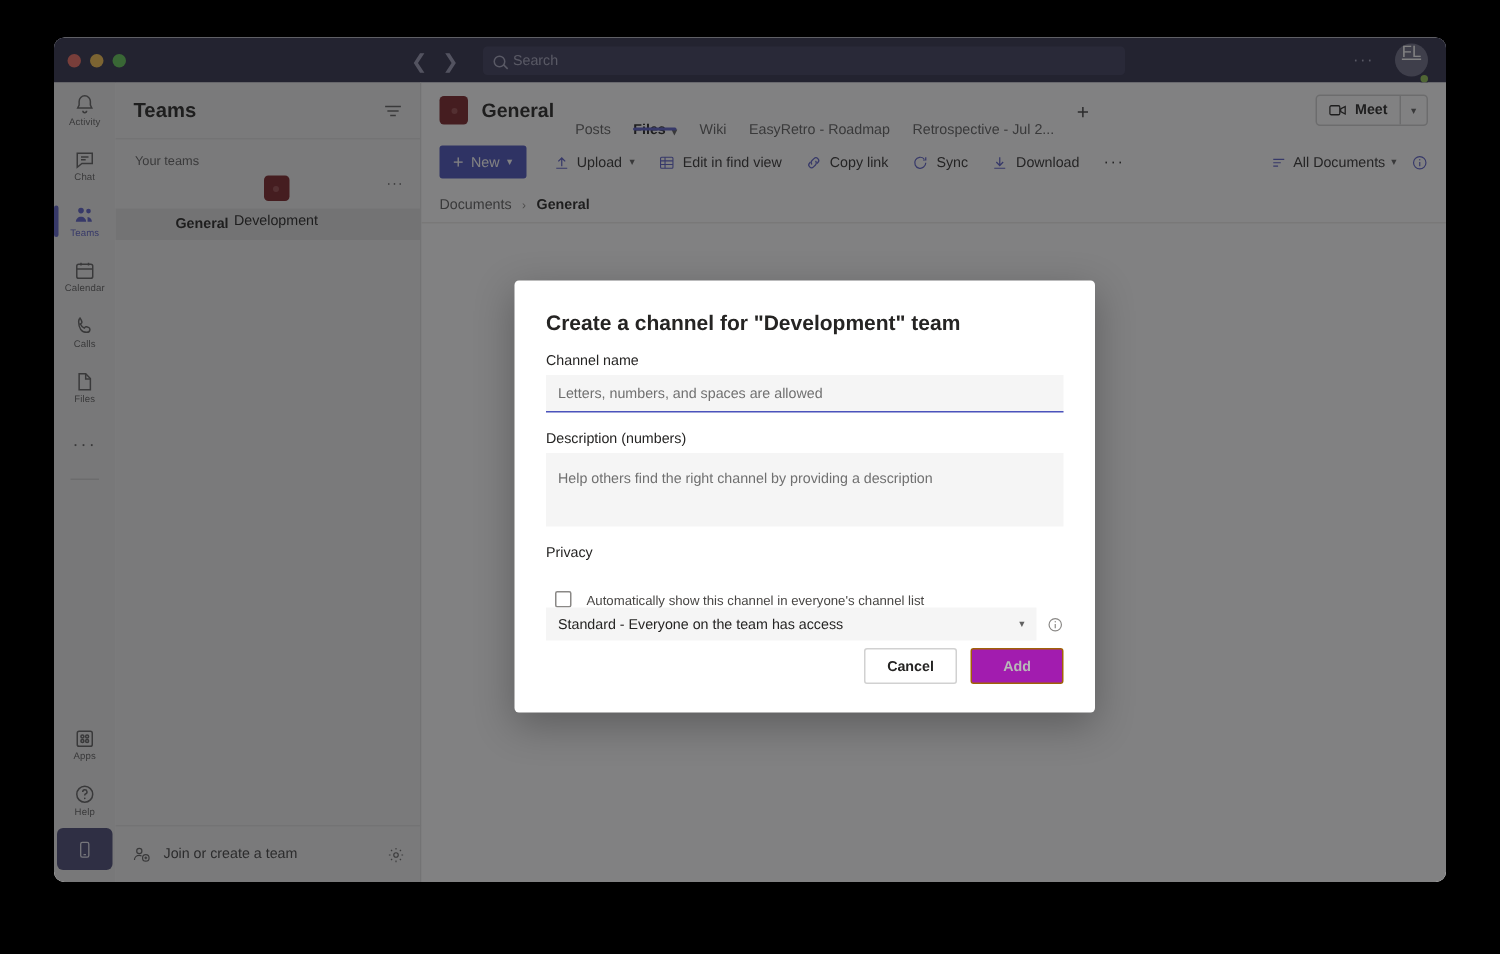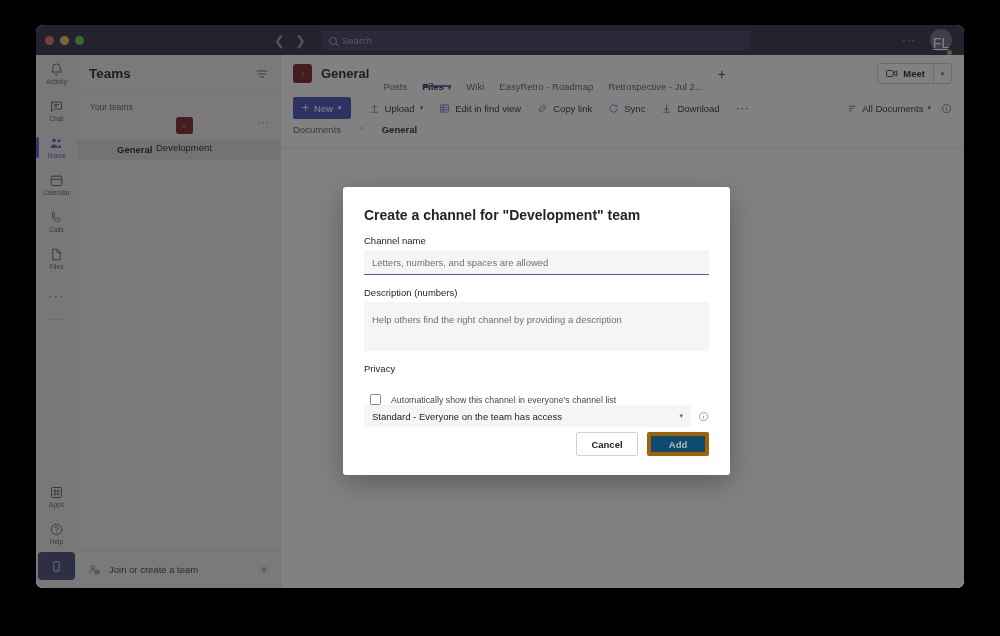--- a/index.html
+++ b/index.html
@@ -62,21 +62,21 @@
   .mag::after { content:""; position:absolute; right:-3px; bottom:-2px; width:4px; height:1.1px; background:#a7a7be; transform: rotate(45deg); }
 
   #titlebar-ellipsis {
     position: absolute; right: 48px; top: 9px;
     font-size: 11px; color: #a7a7be; letter-spacing: 1px;
   }
   #avatar {
     position: absolute; right: 12px; top: 4px;
     width: 22px; height: 22px; border-radius: 50%;
     background: #6e6e86; color: #fff;
-    font-size: 14px; display: flex; align-items: flex-end; justify-content: center; text-decoration: underline;
+    font-size: 11px; display: flex; align-items: flex-start; justify-content: center; text-decoration: underline;
   }
   #presence-dot {
     position: absolute; right: 11px; bottom: -1px;
     width: 7px; height: 7px; border-radius: 50%;
     background: #92c353; border: 1.3px solid #2f2f4a;
   }
 
   
   #rail {
     position: absolute; left: 0; top: 30px;
@@ -191,22 +191,22 @@
   }
   .cmd {
     display: flex; align-items: center; gap: 5px;
     font-size: 9.5px; color: #323130; padding: 0 8px; height: 22px;
   }
   .cmd-ico { width: 11px; height: 11px; color: #5b5fc7; flex:none; }
   #cmd-ellipsis { font-size: 11px; color: #323130; letter-spacing: 1px; padding: 0 8px; }
   #cmdbar-right { position: absolute; right: 12px; display: flex; align-items: center; gap: 4px; }
 
   #breadcrumb {
-    height: 24px; display: flex; 
-    padding: 0 12px; gap: 19px;
+    height: 24px; display: flex; align-items: center;
+    padding: 0 12px; gap: 7px;
   }
   .bc-item { font-size: 9.5px; color: #616161; }
   .bc-item.cur { color: #252423; font-weight: bold; }
   .bc-sep { font-size: 8px; color: #8a8886; }
   #content-divider { height: 1px; background: #edebe9; }
 
   
   #modal {
     position: absolute; left: 307px; top: 162px;
     width: 387px; height: 288px;
@@ -247,21 +247,21 @@
   #modal-buttons {
     position: absolute; right: 21px; bottom: 19px;
     display: flex; gap: 9px;
   }
   .mbtn {
     height: 24px; min-width: 62px;
     display: flex; align-items: center; justify-content: center;
     font-size: 9.5px; font-weight: bold; border-radius: 2px;
   }
   #cancel-btn { background: #fff; border: 1px solid #d1d1d1; color: #252423; }
-  #add-btn { background: #0c4a6e; color: #b8b8b8; border: 4px solid #a16207; }
+  #add-btn { background: #a21caf; color: #b8b8b8; border: 1px solid #a16207; }
 </style>
 </head>
 <body>
 
 <div id="app-window">
 
   <div id="titlebar">
     <div class="traffic">
       <div class="tl-dot tl-red"></div>
       <div class="tl-dot tl-yellow"></div>

